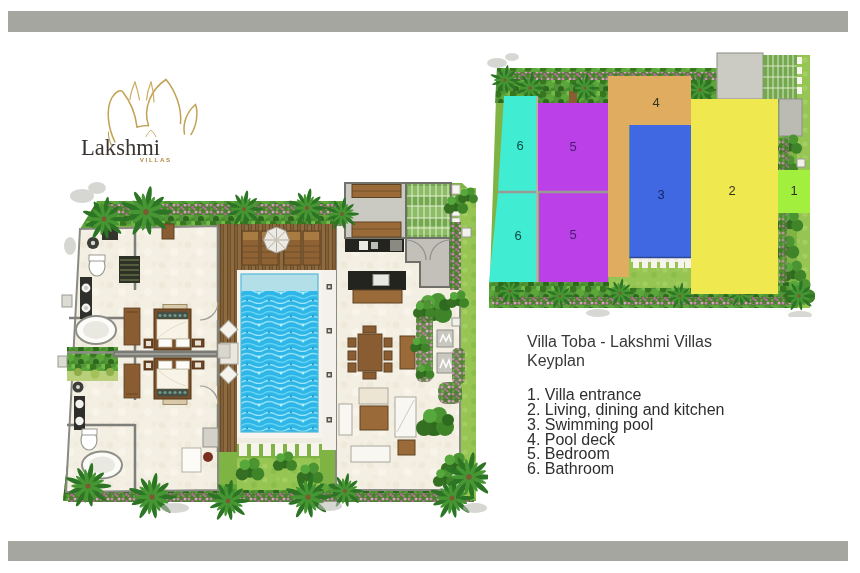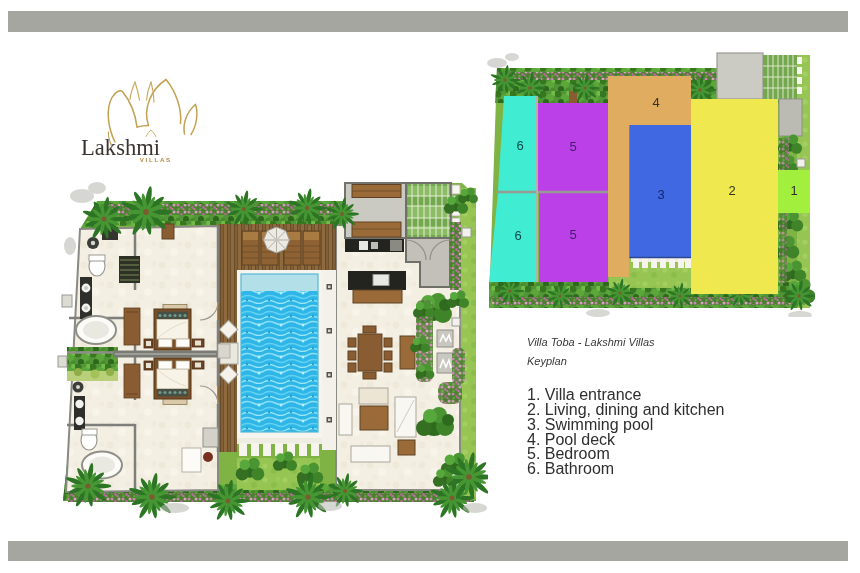--- a/index.html
+++ b/index.html
@@ -6,21 +6,21 @@
   body{width:860px;height:573px;background:#ffffff;position:relative;overflow:hidden;
        font-family:"Liberation Sans",sans-serif;}
   .bar{position:absolute;left:8px;width:840px;background:#a6a6a1;}
   #topbar{top:11px;height:21px;}
   #botbar{top:541px;height:20px;}
   #logo{position:absolute;left:95px;top:70px;width:120px;height:100px;}
   #logotxt{position:absolute;left:81px;top:137px;width:120px;text-align:left;line-height:1;
            font-family:"Liberation Serif",serif;font-size:22.6px;color:#3a3430;}
   #logovillas{position:absolute;left:95px;top:157px;width:120px;text-align:center;line-height:1;
            font-size:6.2px;letter-spacing:1.7px;text-indent:1.7px;color:#b08d44;font-weight:bold;}
-  #title{position:absolute;left:527px;top:333px;font-size:11px;color:#383838;line-height:18.8px;font-style:italic;}
+  #title{position:absolute;left:527px;top:333px;font-size:16px;color:#383838;line-height:18.8px;}
   #list{position:absolute;left:527px;top:388px;font-size:16px;color:#2e2e2e;line-height:14.85px;}
 </style>
 </head>
 <body>
 <div class="bar" id="topbar"></div>
 <div class="bar" id="botbar"></div>
 
 <svg id="logo" viewBox="95 70 120 100">
   <g fill="none" stroke="#c2a152" stroke-width="1.5" stroke-linecap="round">
     <path d="M115 142 C 108 128, 105.5 109, 112 97.5 C 115.5 91.5, 120 89.5, 122.5 91.5 C 130 101, 135.5 114, 137 127"></path>

